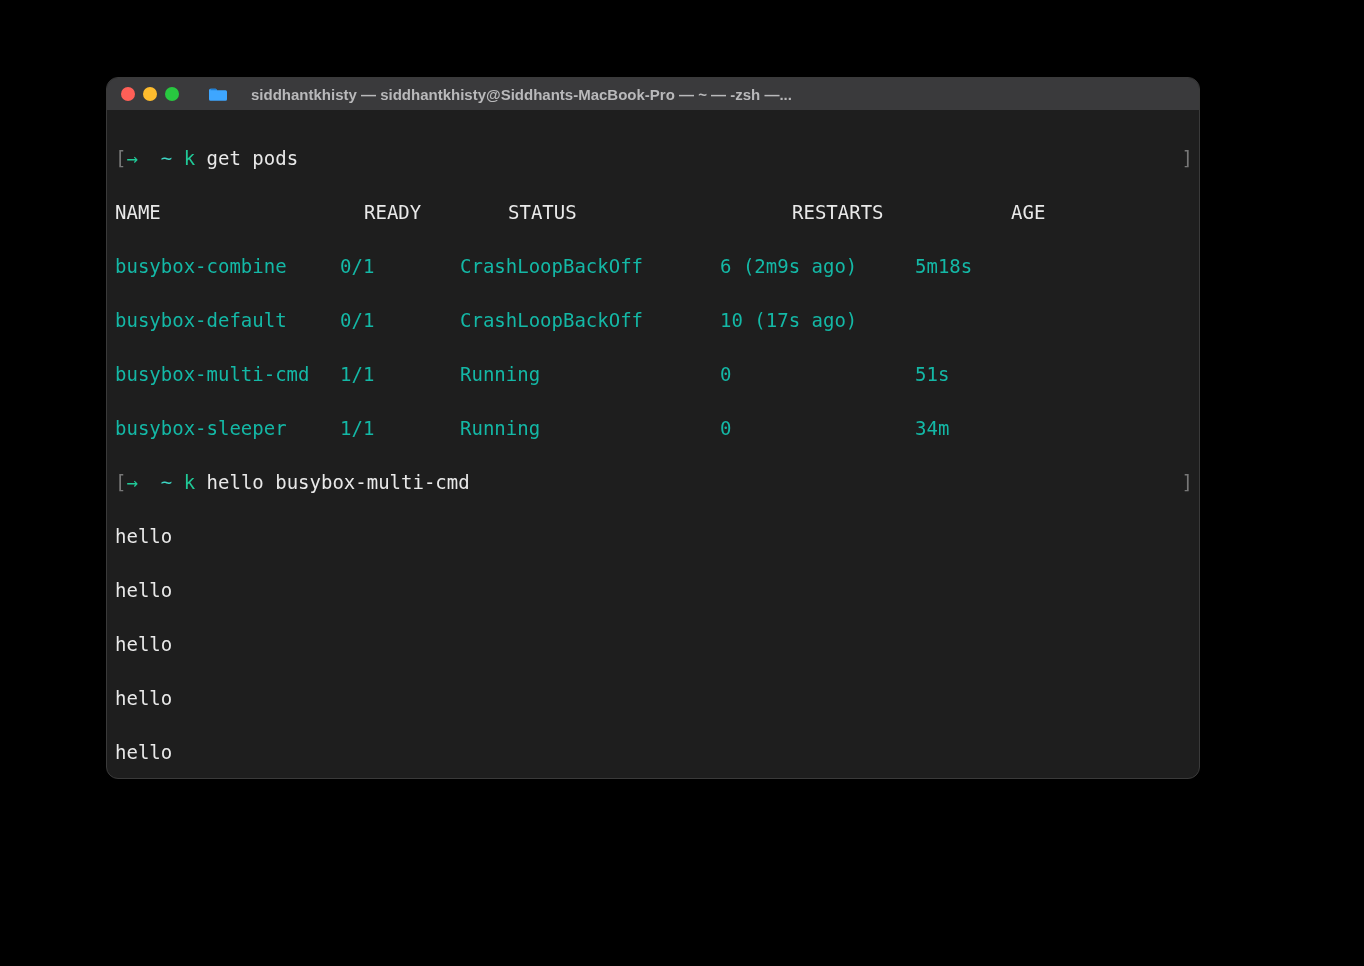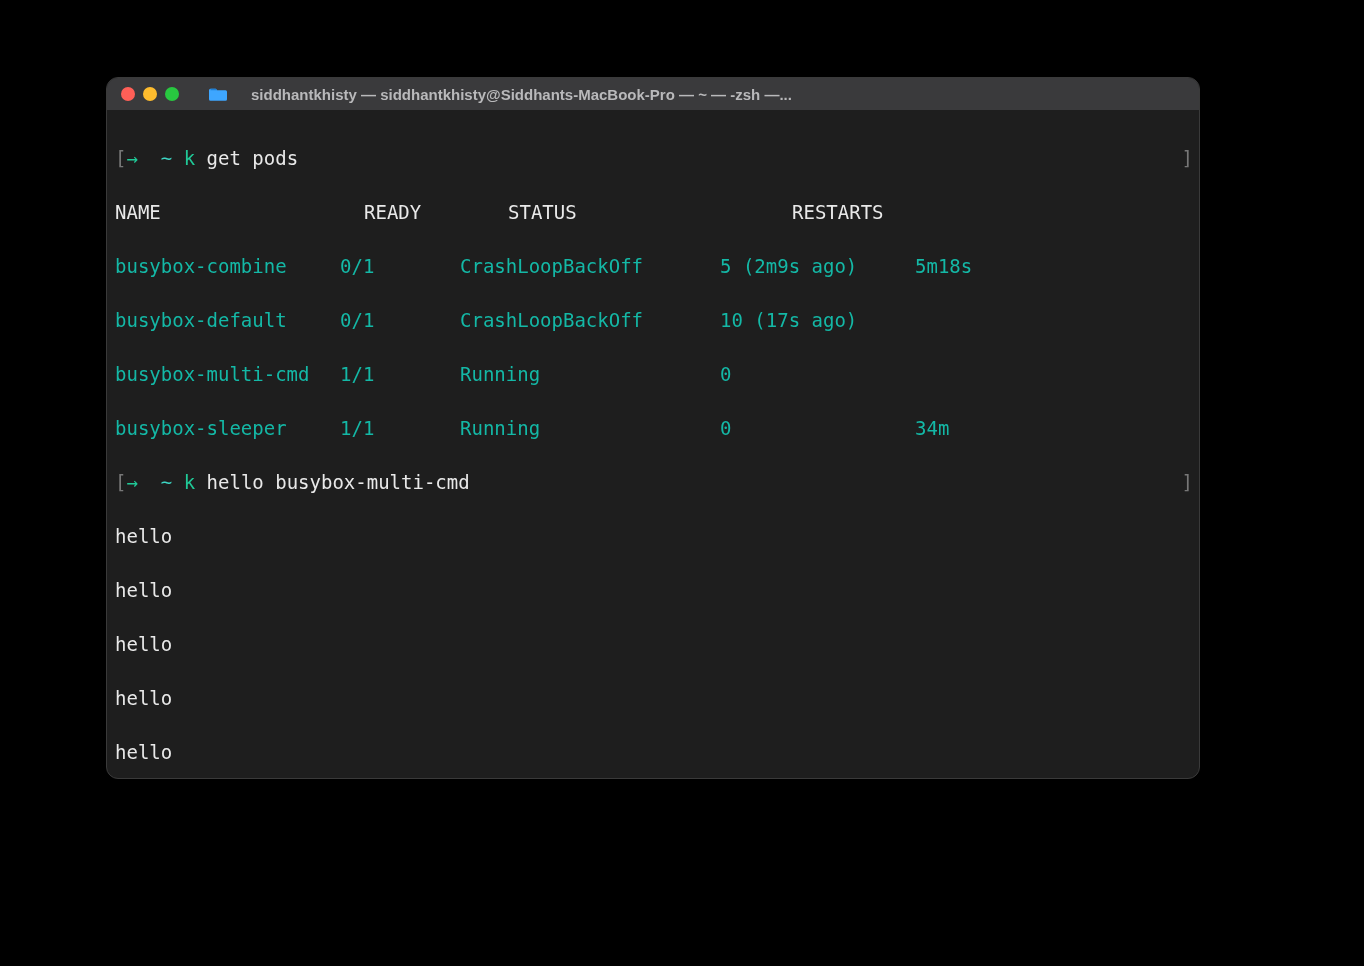--- a/index.html
+++ b/index.html
@@ -104,24 +104,24 @@
     </div>
     <svg class="folder-icon" viewBox="0 0 24 18">
       <path d="M2 2h7l2 2h11a2 2 0 0 1 2 2v10a2 2 0 0 1-2 2H2a2 2 0 0 1-2-2V4a2 2 0 0 1 2-2z" fill="#3ea6ff"></path>
       <path d="M2 2h7l2 2H2z" fill="#1e7fd6"></path>
     </svg>
     <div class="title-text">siddhantkhisty — siddhantkhisty@Siddhants-MacBook-Pro — ~ — -zsh —...</div>
   </div>
 
   <div class="terminal">
 <span class="line"><span class="bracket">[</span><span class="arrow">→</span>  <span class="tilde">~</span> <span class="arrow">k </span><span class="cmd">get pods</span><span class="rbracket">]</span></span>
-<span class="line kline khead"><span>NAME</span><span>READY</span><span>STATUS</span><span>RESTARTS</span></span>
-<span class="line kline row"><span>busybox-combine</span><span>0/1</span><span>CrashLoopBackOff</span><span>5 (2m9s ago)</span><span>5m18s</span></span>
+<span class="line kline khead"><span>NAME</span><span>READY</span><span>STATUS</span><span>RESTARTS</span><span>AGE</span></span>
+<span class="line kline row"><span>busybox-combine</span><span>0/1</span><span>CrashLoopBackOff</span><span>6 (2m9s ago)</span><span>5m18s</span></span>
 <span class="line kline row"><span>busybox-default</span><span>0/1</span><span>CrashLoopBackOff</span><span>10 (17s ago)</span></span>
-<span class="line kline row"><span>busybox-multi-cmd</span><span>1/1</span><span>Running</span><span>0</span></span>
+<span class="line kline row"><span>busybox-multi-cmd</span><span>1/1</span><span>Running</span><span>0</span><span>51s</span></span>
 <span class="line kline row"><span>busybox-sleeper</span><span>1/1</span><span>Running</span><span>0</span><span>34m</span></span>
 <span class="line"><span class="bracket">[</span><span class="arrow">→</span>  <span class="tilde">~</span> <span class="arrow">k </span><span class="cmd">hello busybox-multi-cmd</span><span class="rbracket">]</span></span>
 <span class="line">hello</span>
 <span class="line">hello</span>
 <span class="line">hello</span>
 <span class="line">hello</span>
 <span class="line">hello</span>
 
 
   </div>

